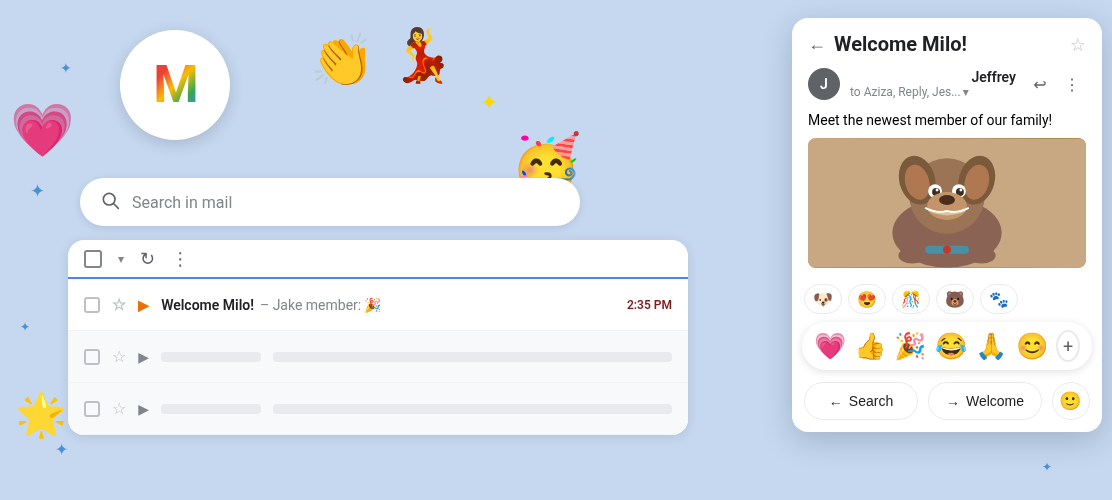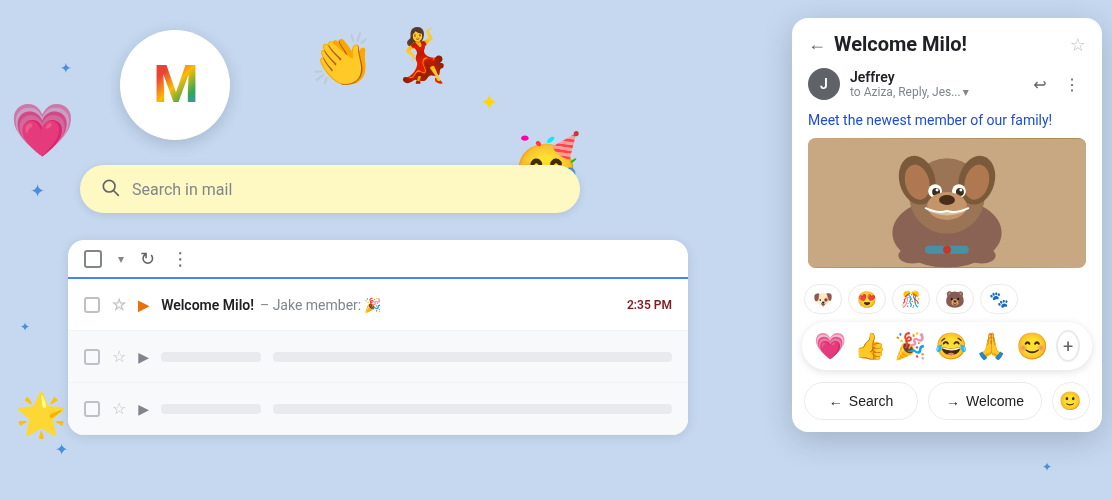--- a/index.html
+++ b/index.html
@@ -43,25 +43,25 @@
       -webkit-background-clip: text;
       -webkit-text-fill-color: transparent;
       background-clip: text;
       line-height: 1;
       letter-spacing: -2px;
     }
 
     
     .search-bar {
       position: absolute;
-      top: 165px;
+      top: 178px;
       left: 80px;
       width: 500px;
       height: 48px;
-      background: #fef9c3;
+      background: #ffffff;
       border-radius: 24px;
       display: flex;
       align-items: center;
       padding: 0 20px;
       gap: 12px;
       box-shadow: 0 2px 8px rgba(0,0,0,0.1);
     }
     .search-icon-svg {
       color: #5f6368;
       font-size: 20px;
@@ -233,20 +233,21 @@
       font-weight: 600;
       flex-shrink: 0;
     }
     .sender-info {
       flex: 1;
     }
     .sender-name {
       font-size: 14px;
       font-weight: 600;
       color: #202124;
+      text-align: right;
     }
     .sender-to {
       font-size: 12px;
       color: #80868b;
       display: flex;
       align-items: center;
       gap: 2px;
     }
     .detail-icons {
       display: flex;
@@ -260,21 +261,21 @@
       align-items: center;
       justify-content: center;
       color: #5f6368;
       font-size: 16px;
       cursor: pointer;
     }
 
     .email-body {
       padding: 4px 16px 10px;
       font-size: 14px;
-      color: #1d4ed8;
+      color: #000000;
     }
 
     .dog-image {
       margin: 0 16px 10px;
       width: calc(100% - 32px);
       height: 130px;
       background: linear-gradient(135deg, #d4a574 0%, #b8845a 30%, #8B6914 60%, #d4a574 100%);
       border-radius: 8px;
       overflow: hidden;
       position: relative;

